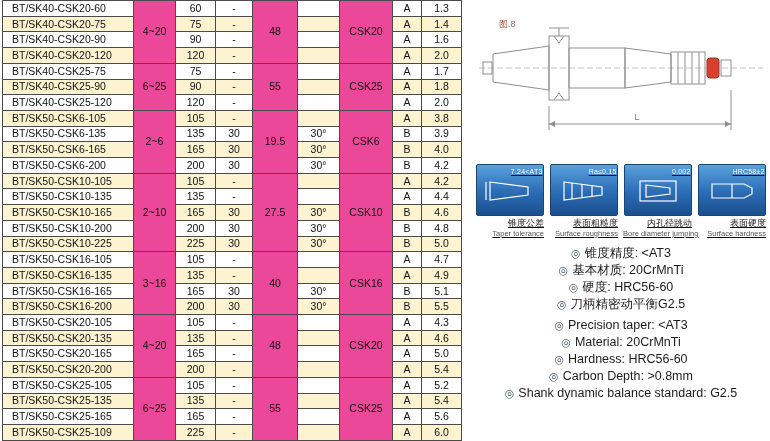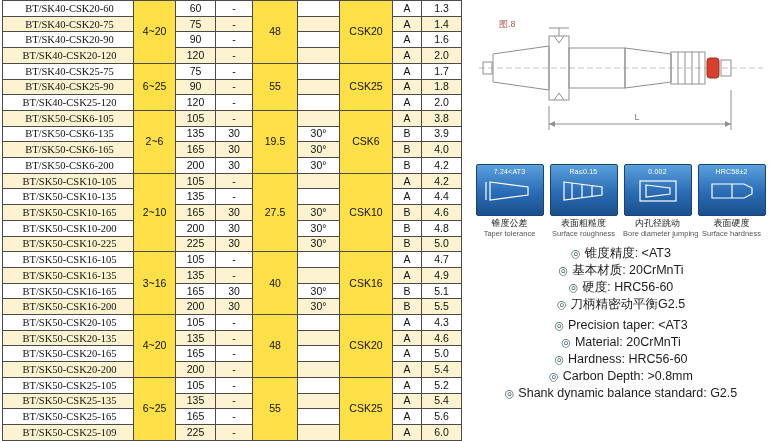--- a/index.html
+++ b/index.html
@@ -10,28 +10,28 @@
   .page{display:flex;width:770px;height:441px;}
   .left{width:463px;flex:none;padding-left:2px;}
   table.spec{
     border-collapse:collapse;table-layout:fixed;
     width:459px;height:441px;font-size:10.5px;color:#111;
   }
   table.spec td{
     border:1px solid #4a4a4a;text-align:center;padding:0;
     line-height:1.05;overflow:hidden;white-space:nowrap;background:#fff;
   }
-  table.spec td.model{text-align:center;padding-left:3px;font-family:Liberation Serif, serif;}
+  table.spec td.model{text-align:left;padding-left:9px;}
   tr.stripe td{background:#fdf3d0;}
-  table.spec td.merged, tr.stripe td.merged{background:#fde047;}
+  table.spec td.merged, tr.stripe td.merged{background:#ec4899;}
   .right{flex:1;padding:2px 20px 0 10px;position:relative;}
   .drawing{height:158px;position:relative;}
   .fig-label{position:absolute;top:16px;left:24px;font-size:9px;color:#b05a4a;}
   .icons{display:flex;gap:5px;margin-top:4px;}
-  .icon-item{width:69px;text-align:center;}
+  .icon-item{width:69px;text-align:right;text-decoration:underline;}
   .icon-box{
     width:66px;height:50px;margin:0 auto;border:1px solid #174575;border-radius:2px;
     background:linear-gradient(180deg,#5aa0dc 0%,#2a6cb5 55%,#1b4f8c 100%);
     color:#fff;position:relative;overflow:hidden;
   }
   .icon-value{font-size:7px;padding-top:3px;letter-spacing:.2px;}
   .icon-box svg{display:block;margin:1px auto 0;}
   .cap-cn{font-size:9px;color:#222;margin-top:3px;line-height:1.1;white-space:nowrap;}
   .cap-en{font-size:7.5px;color:#555;line-height:1.2;white-space:nowrap;}
   ul.specs{list-style:none;margin:7px 0 0;padding:0;font-size:12.5px;color:#1c1c1c;}

